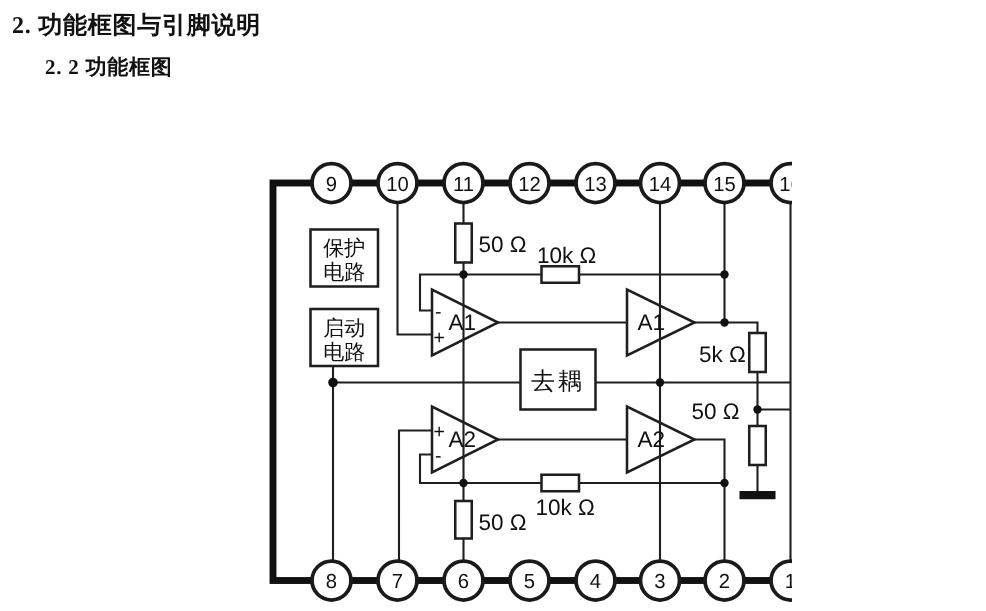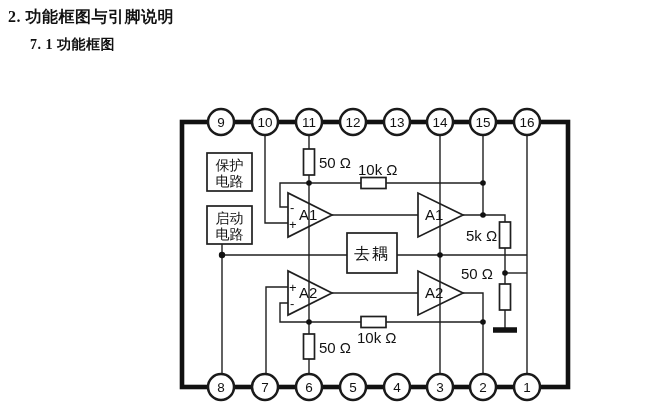--- a/index.html
+++ b/index.html
@@ -1,37 +1,37 @@
 <!DOCTYPE html>
 <html><head>
 <meta charset="utf-8">
 <style>
   html,body{margin:0;padding:0;background:#fff;}
-  .page{position:relative;width:657px;height:407px;background:#fff;overflow:hidden;
+  .page{position:relative;width:528px;height:407px;background:#fff;overflow:hidden;
         font-family:"Liberation Sans",sans-serif;color:#111;}
   .h1{position:absolute;left:8px;top:7px;font-size:16px;font-weight:bold;
       font-family:"Liberation Serif","DejaVu Serif",serif;letter-spacing:.5px;}
   .h2{position:absolute;left:30px;top:36px;font-size:14px;font-weight:bold;
       font-family:"Liberation Serif","DejaVu Serif",serif;letter-spacing:.5px;}
   svg{position:absolute;left:0;top:0;}
   svg text{font-family:"Liberation Sans","DejaVu Sans",sans-serif;fill:#111;}
   .wire{stroke:#1f1f1f;stroke-width:1.4;fill:none;}
   .shape{stroke:#1f1f1f;stroke-width:1.7;fill:#fff;}
   .pinc{stroke:#1a1a1a;stroke-width:2.5;fill:#fff;}
   .pint{font-size:13.5px;text-anchor:middle;}
   .lab{font-size:15px;}
   .boxt{font-size:14px;text-anchor:middle;}
   .dot{fill:#111;}
 </style>
 </head>
 <body>
 
 <div class="page">
   <div class="h1">2. 功能框图与引脚说明</div>
-  <div class="h2">7. 1 功能框图</div>
+  <div class="h2">2. 2 功能框图</div>
 
   <svg width="657" height="407" viewBox="0 0 657 407">
 
     <rect x="182" y="122" width="386" height="265" fill="none" stroke="#111" stroke-width="4.6"></rect>
 
     <rect x="207" y="153" width="45" height="38" class="shape" stroke-width="1.5"></rect>
     <text x="229.5" y="170" class="boxt">保护</text>
     <text x="229.5" y="186" class="boxt">电路</text>
 
     <rect x="207" y="206" width="45" height="38" class="shape" stroke-width="1.5"></rect>

